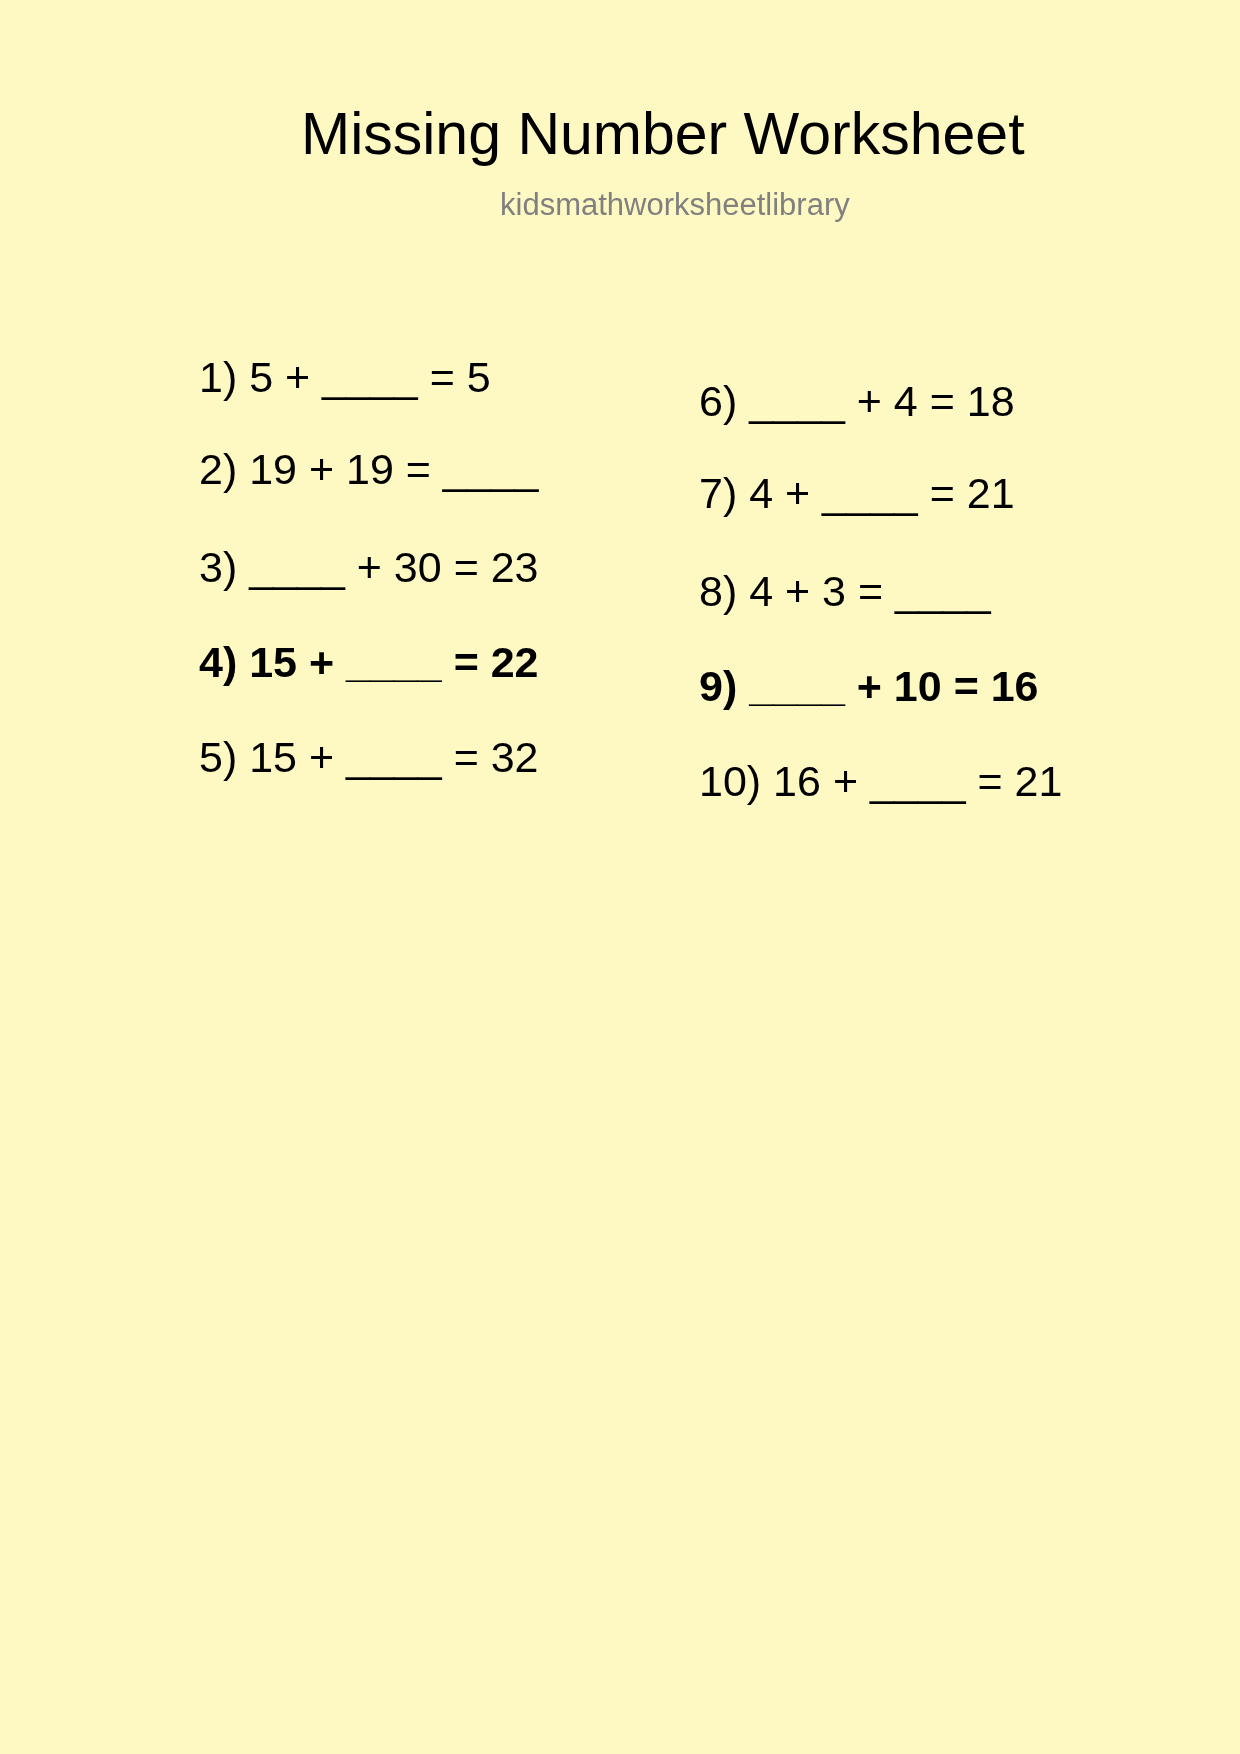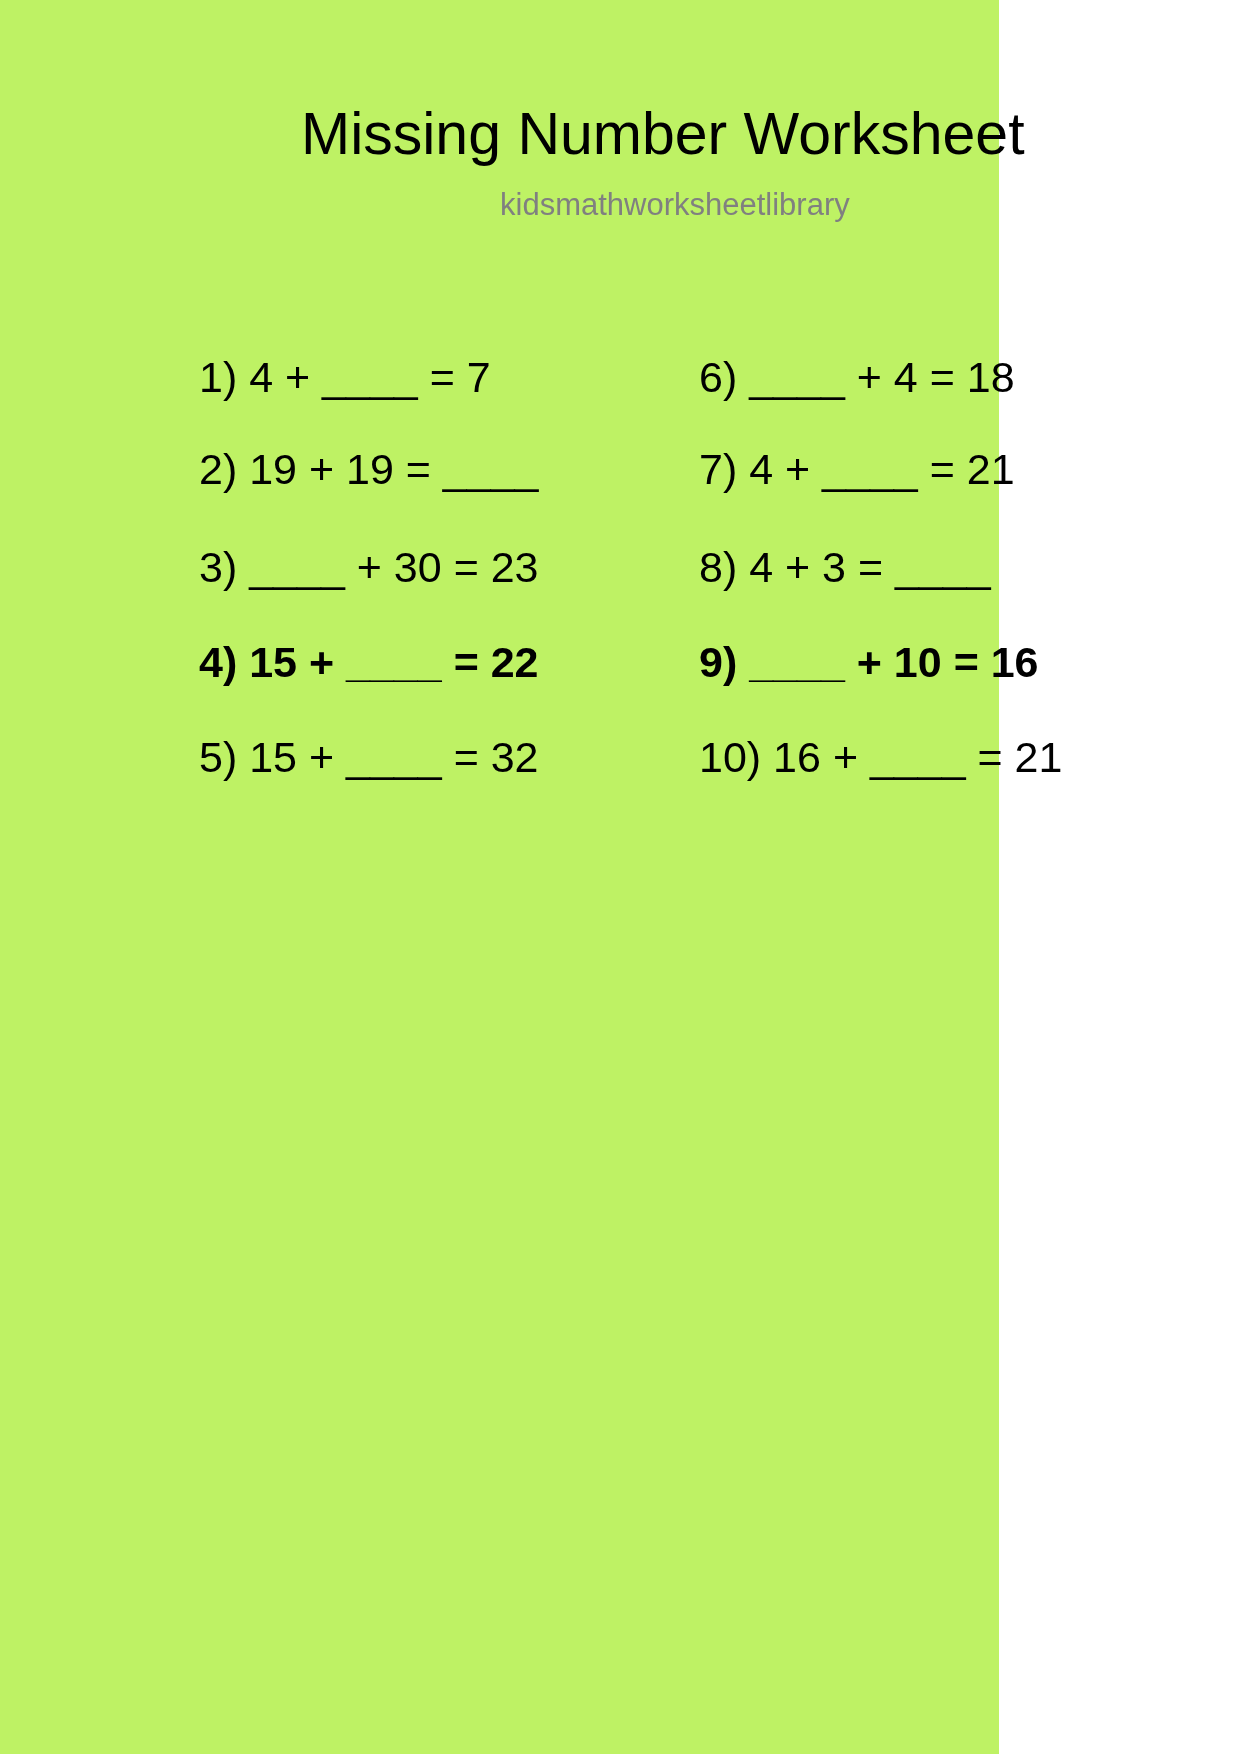--- a/index.html
+++ b/index.html
@@ -11,23 +11,23 @@
       width: 1240px;
       height: 1754px;
       position: relative;
       overflow: hidden;
       font-family: "Liberation Sans", sans-serif;
       color: #000000;
     }
     .page {
       position: absolute;
       left: 0; top: 0;
-      width: 999px;
+      width: 1240px;
       height: 1754px;
-      background: #bef264;
+      background: #fef9c3;
     }
     .title {
       position: absolute;
       left: 301px;
       top: 105px;
       font-size: 59px;
       line-height: 59px;
       white-space: nowrap;
       color: #000000;
       margin: 0;
@@ -43,39 +43,39 @@
       color: #808080;
     }
     .problem {
       position: absolute;
       font-size: 43px;
       line-height: 43px;
       white-space: nowrap;
       color: #000000;
     }
     .col-left { left: 199px; }
-    .col-right { left: 699px; }
+    .col-right { left: 699px; margin-top: 24px; }
     .row-0 { top: 356px; }
     .row-1 { top: 448px; }
     .row-2 { top: 546px; }
     .row-3 { top: 641px; font-weight: bold; }
     .row-4 { top: 736px; }
     .num { }
   </style>
 </head>
 <body>
 
 <div class="page">
   <h1 class="title">Missing Number Worksheet</h1>
   <div class="subtitle">kidsmathworksheetlibrary</div>
 
   <div>
     <div class="problem col-left row-0">
       <span class="num">1)</span>
-      <span class="expr">4 + ____ = 7</span>
+      <span class="expr">5 + ____ = 5</span>
     </div>
     <div class="problem col-left row-1">
       <span class="num">2)</span>
       <span class="expr">19 + 19 = ____</span>
     </div>
     <div class="problem col-left row-2">
       <span class="num">3)</span>
       <span class="expr">____ + 30 = 23</span>
     </div>
     <div class="problem col-left row-3">

